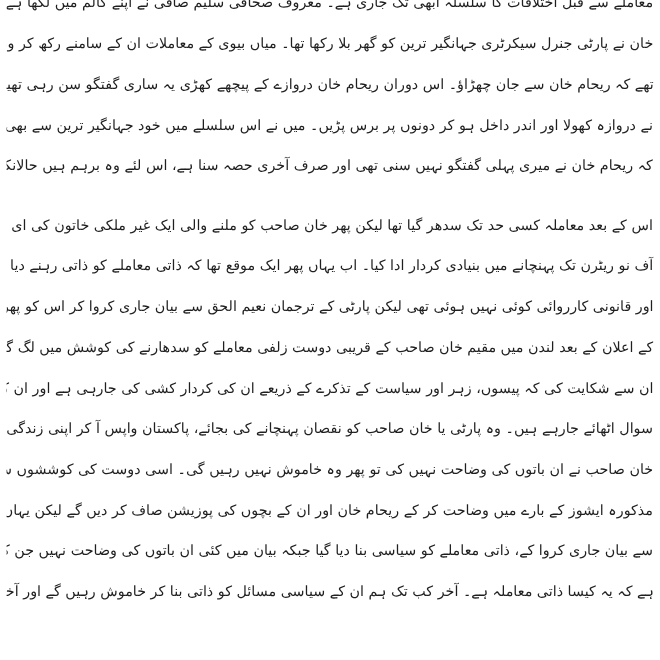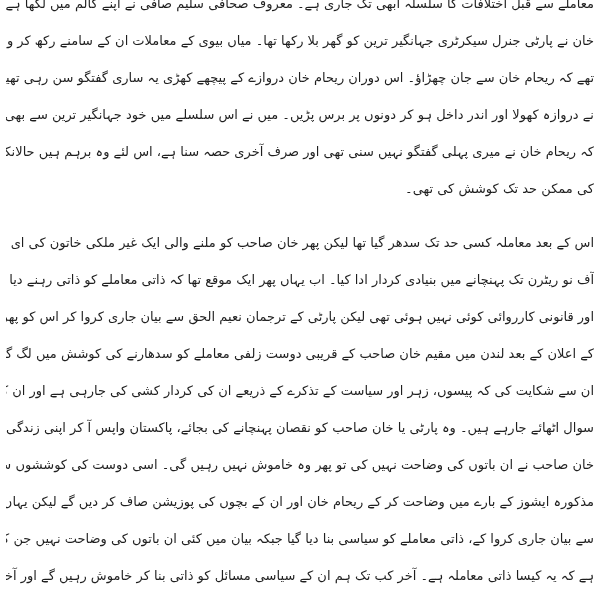--- a/index.html
+++ b/index.html
@@ -52,21 +52,20 @@
 <body>
 
 <div class="page">
   <div class="article" id="article" style="color: rgb(31, 31, 31);">
       <div class="paragraph">
         <div class="text-line">معاملے سے قبل اختلافات کا سلسلہ ابھی تک جاری ہے۔ معروف صحافی سلیم صافی نے اپنے کالم میں لکھا ہے 24 اکتوبر کو عمران</div>
         <div class="text-line">خان نے پارٹی جنرل سیکرٹری جہانگیر ترین کو گھر بلا رکھا تھا۔ میاں بیوی کے معاملات ان کے سامنے رکھ کر وہ ان سے مشورہ مانگ رہے</div>
         <div class="text-line">تھے کہ ریحام خان سے جان چھڑاؤ۔ اس دوران ریحام خان دروازے کے پیچھے کھڑی یہ ساری گفتگو سن رہی تھیں۔ آخر میں انہوں</div>
         <div class="text-line">نے دروازہ کھولا اور اندر داخل ہو کر دونوں پر برس پڑیں۔ میں نے اس سلسلے میں خود جہانگیر ترین سے بھی بات کی تو وہ کہہ رہے تھے</div>
         <div class="text-line">کہ ریحام خان نے میری پہلی گفتگو نہیں سنی تھی اور صرف آخری حصہ سنا ہے، اس لئے وہ برہم ہیں حالانکہ پہلے انہوں نے گھر بچانے</div>
-        <div class="text-line short-line">کی ممکن حد تک کوشش کی تھی۔</div>
       </div>
       <div class="paragraph">
         <div class="text-line">اس کے بعد معاملہ کسی حد تک سدھر گیا تھا لیکن پھر خان صاحب کو ملنے والی ایک غیر ملکی خاتون کی ای میل نے معاملے کو پوائنٹ</div>
         <div class="text-line">آف نو ریٹرن تک پہنچانے میں بنیادی کردار ادا کیا۔ اب یہاں پھر ایک موقع تھا کہ ذاتی معاملے کو ذاتی رہنے دیا جاتا لیکن ابھی کاغذی</div>
         <div class="text-line">اور قانونی کارروائی کوئی نہیں ہوئی تھی لیکن پارٹی کے ترجمان نعیم الحق سے بیان جاری کروا کر اس کو پھر سیاسی مسئلہ بنا دیا گیا۔ طلاق</div>
         <div class="text-line">کے اعلان کے بعد لندن میں مقیم خان صاحب کے قریبی دوست زلفی معاملے کو سدھارنے کی کوشش میں لگ گئے۔ ریحام خان نے</div>
         <div class="text-line">ان سے شکایت کی کہ پیسوں، زہر اور سیاست کے تذکرے کے ذریعے ان کی کردار کشی کی جارہی ہے اور ان کے بچوں سے متعلق بھی</div>
         <div class="text-line">سوال اٹھائے جارہے ہیں۔ وہ پارٹی یا خان صاحب کو نقصان پہنچانے کی بجائے، پاکستان واپس آ کر اپنی زندگی گزارنا چاہتی ہیں لیکن خود</div>
         <div class="text-line">خان صاحب نے ان باتوں کی وضاحت نہیں کی تو پھر وہ خاموش نہیں رہیں گی۔ اسی دوست کی کوششوں سے یہ طے پایا کہ خان صاحب</div>
         <div class="text-line">مذکورہ ایشوز کے بارے میں وضاحت کر کے ریحام خان اور ان کے بچوں کی پوزیشن صاف کر دیں گے لیکن یہاں پھر شیریں مزاری</div>

